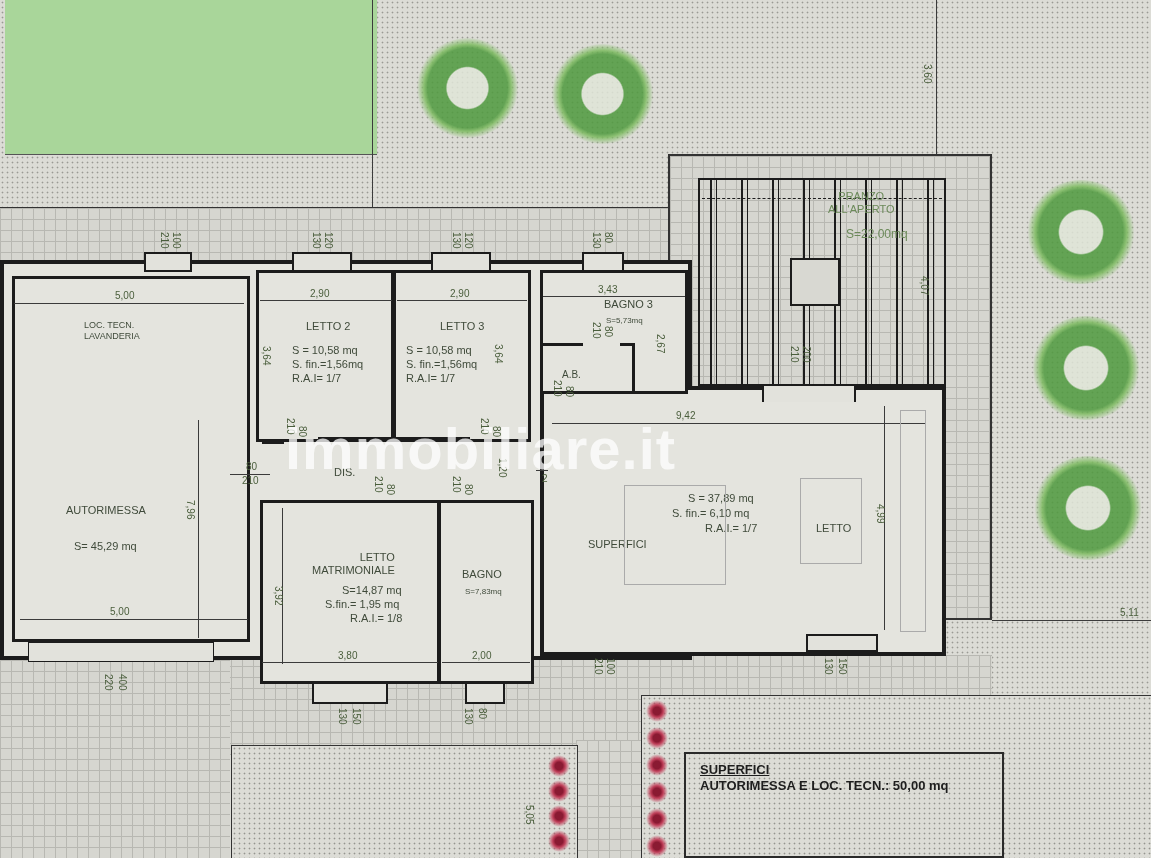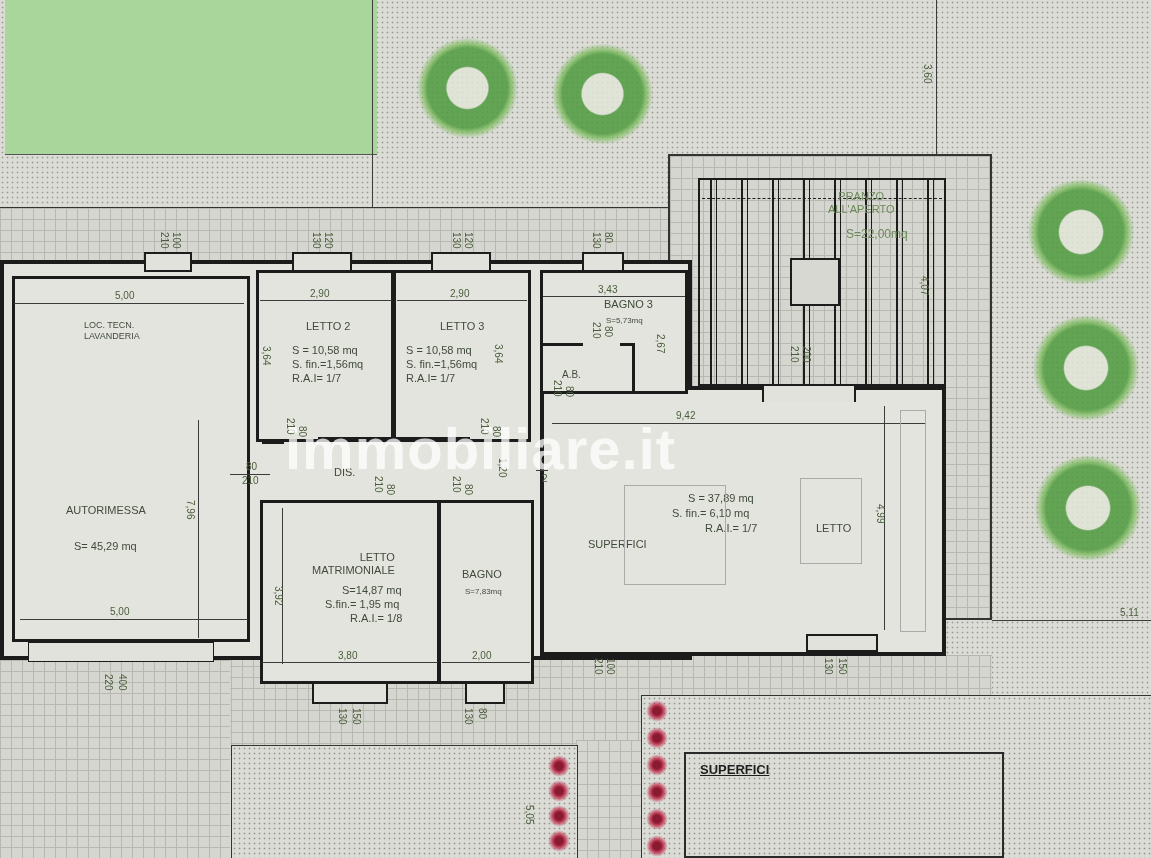--- a/index.html
+++ b/index.html
@@ -207,13 +207,14 @@
 <div class="win" style="left:806px;top:634px;width:72px;height:18px;"></div>
 <div class="dimv" style="left:834px;top:658px;">130</div>
 <div class="dimv" style="left:848px;top:658px;">150</div>
 <div class="dimv" style="left:604px;top:658px;">210</div>
 <div class="dimv" style="left:616px;top:658px;">100</div>
 
 <div class="wm">immobiliare.it</div>
 
 <div class="legend">
   <div class="t h">SUPERFICI</div>
+  <div class="t">AUTORIMESSA E LOC. TECN.: 50,00 mq</div>
 </div>
 
 </body></html>

